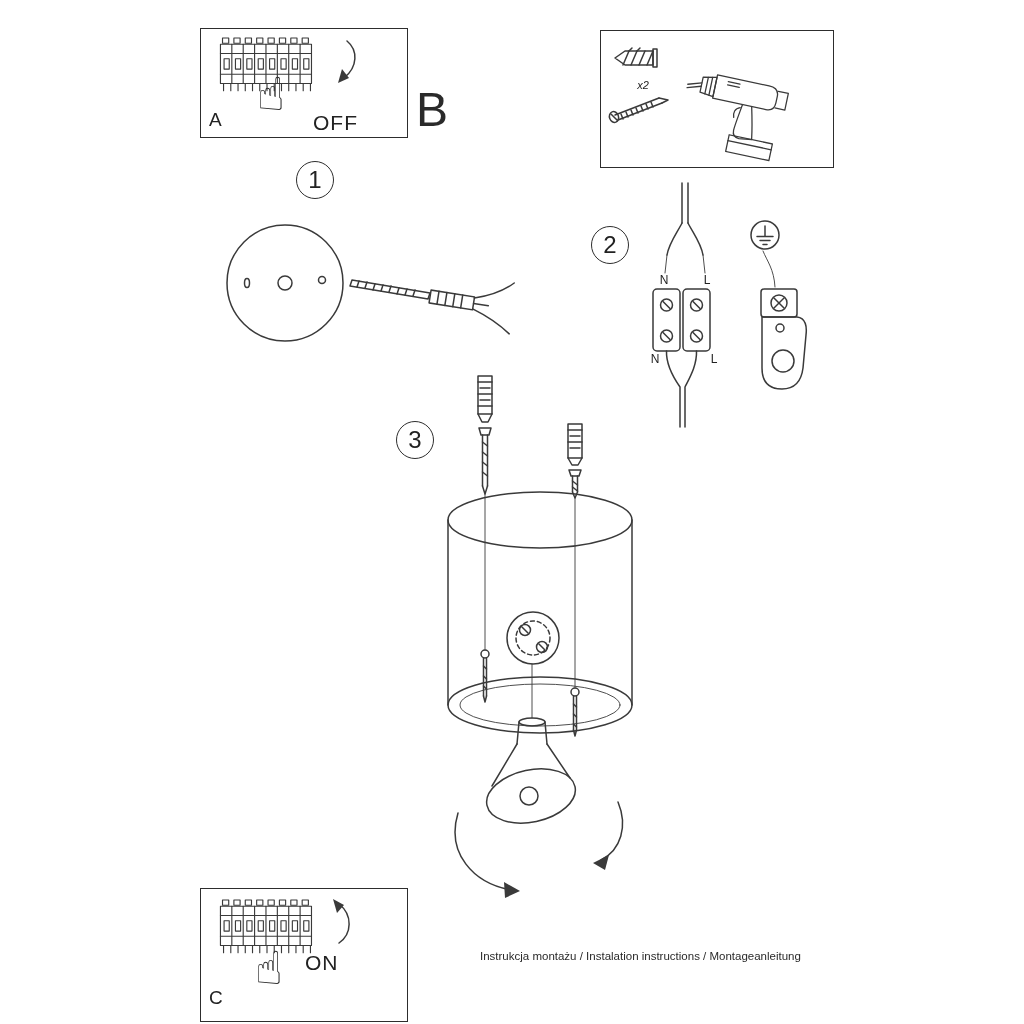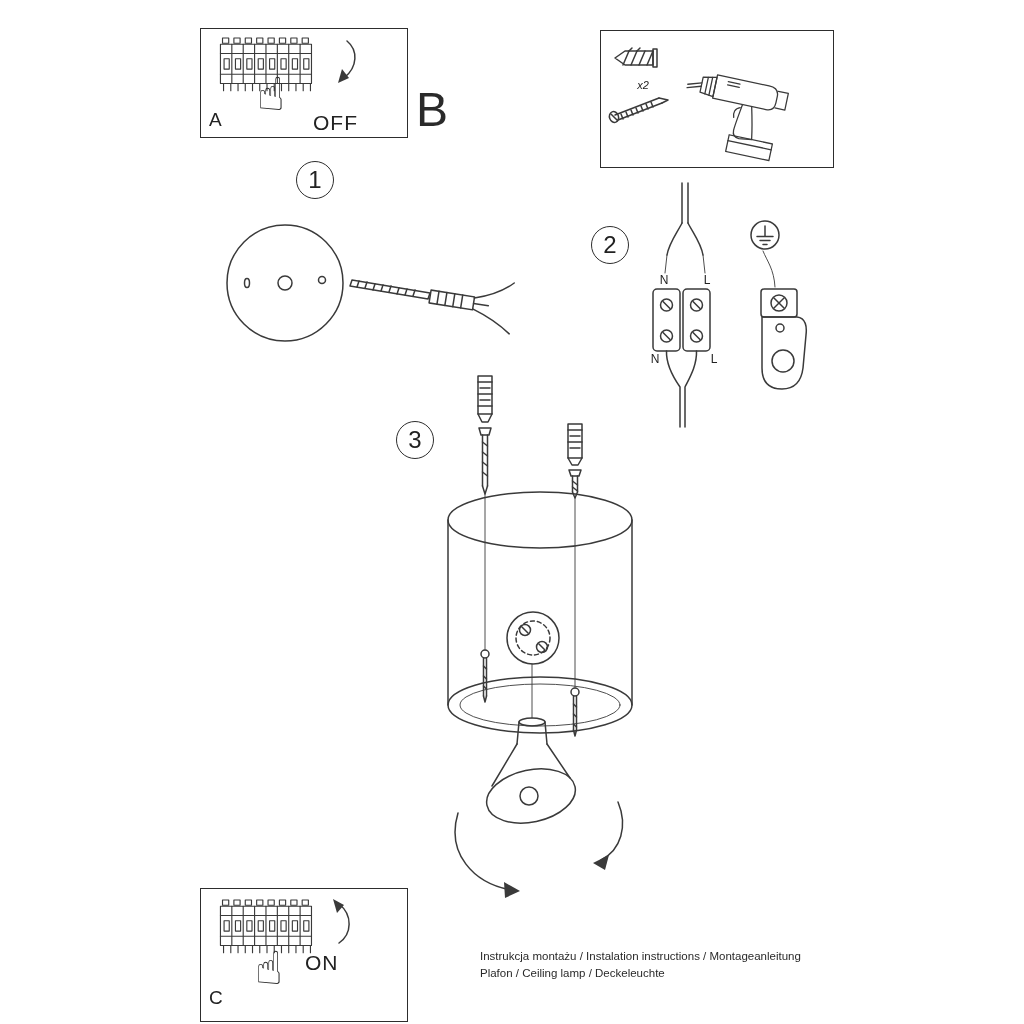--- a/index.html
+++ b/index.html
@@ -343,16 +343,15 @@
     <svg class="abs" style="left:120px;top:8px;" width="38" height="52" viewBox="0 0 38 52">
       <path class="draw" d="M18 46 C 31 37 32 18 18 7"></path>
       <polygon class="fill" points="12,2 23,8 16,16"></polygon>
     </svg>
     <div class="abs action" style="left:104px;top:62px;">ON</div>
     <div class="abs plabel" style="left:8px;top:98px;">C</div>
   </div>
 
   <div class="abs footer" style="left:480px;top:948px;">
     <div>Instrukcja montażu / Instalation instructions / Montageanleitung</div>
-    <div>Plafon / Ceiling lamp / Deckeleuchte</div>
   </div>
 
 </div>
 
 </body></html>

